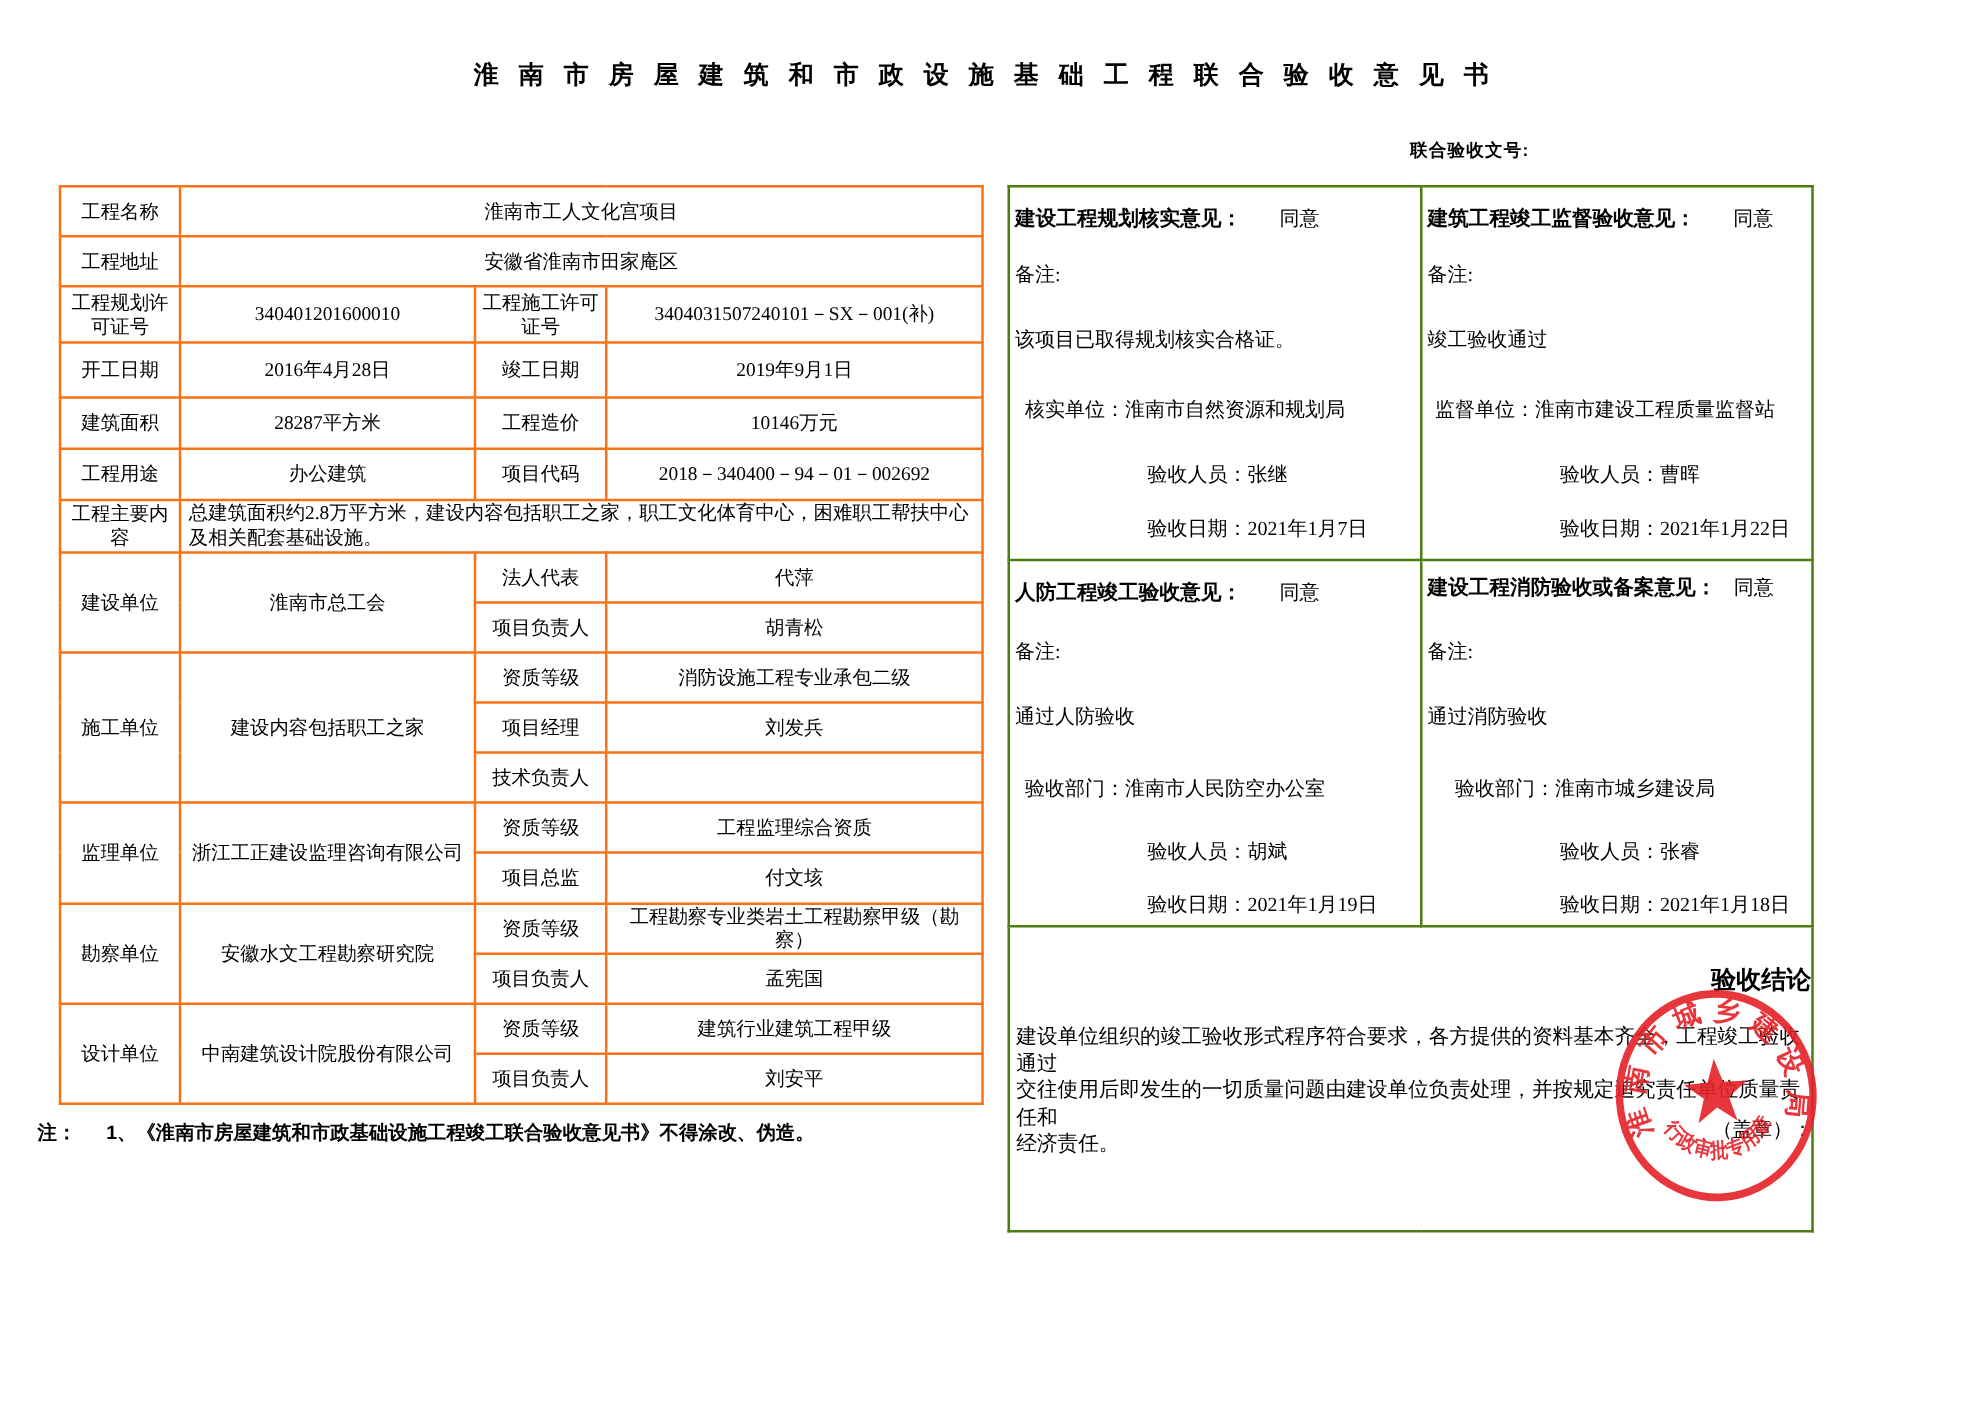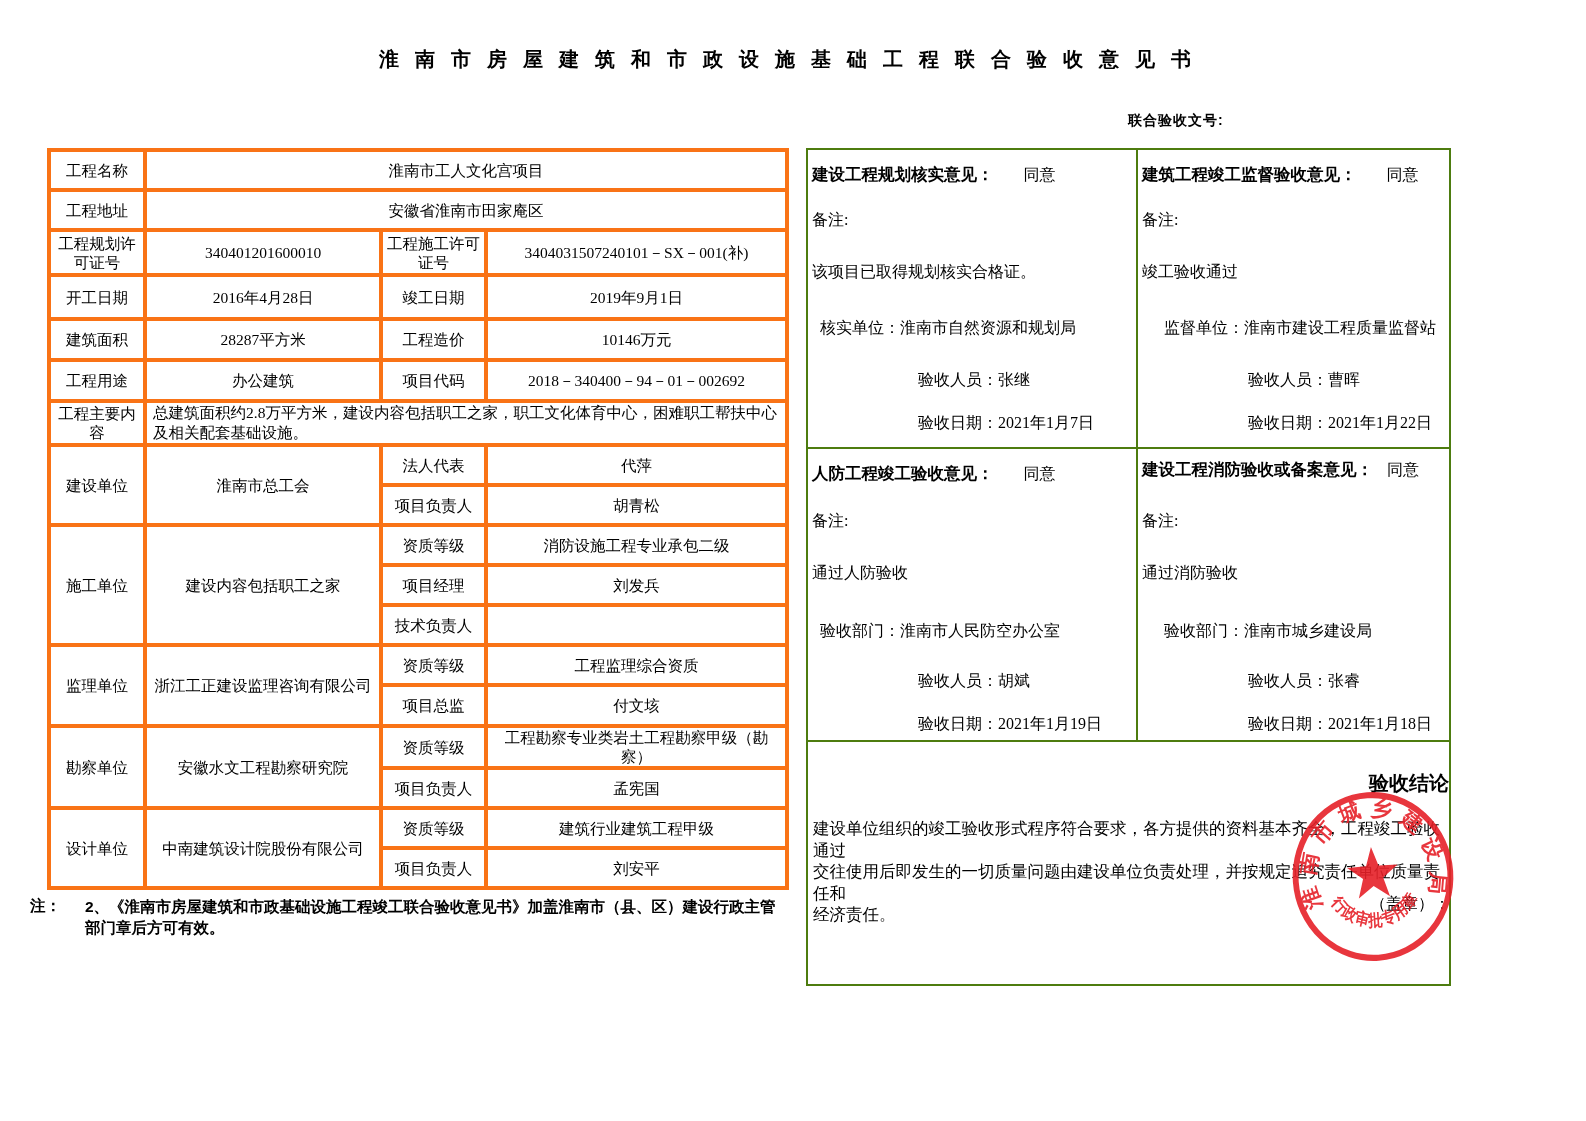--- a/index.html
+++ b/index.html
@@ -7,21 +7,21 @@
        font-family:"Liberation Serif","DejaVu Serif",serif;}
   .hei{font-family:"Liberation Sans","DejaVu Sans",sans-serif;font-weight:bold;}
 
   .doc-title{position:absolute;top:46px;left:0;width:100%;text-align:center;
              font-size:20px;letter-spacing:16px;white-space:nowrap;}
   .doc-no{position:absolute;left:1128px;top:112px;font-size:14px;letter-spacing:1px;}
 
   
   .info-table{position:absolute;left:47px;top:148px;width:738px;
               border-collapse:collapse;table-layout:fixed;}
-  .info-table td{border:4px solid #f97316;text-align:center;font-size:15.5px;
+  .info-table td{border:2px solid #f97316;text-align:center;font-size:15.5px;
                  padding:0 3px;vertical-align:middle;line-height:19px;}
   .left-text{text-align:left !important;padding:0 6px !important;line-height:20px !important;}
   .h40{height:40px}.h41{height:41px}.h42{height:42px}.h44{height:44px}.h45{height:45px}
 
   
   .opinion-table{position:absolute;left:806px;top:148px;width:643px;
                  border-collapse:collapse;table-layout:fixed;}
   .opinion-table td{border:2px solid #4d7c0f;vertical-align:top;padding:0;}
   .r1 td{height:297px}.r2 td{height:291px}.r3 td{height:242px}
   .op-cell{position:relative;}
@@ -173,21 +173,21 @@
       <div class="op-line" style="top:263px;left:110px">
         <span>验收日期：</span><span>2021年1月7日</span>
       </div>
     </td>
     <td class="op-cell">
       <div class="op-line" style="top:14px">
         <span class="op-title">建筑工程竣工监督验收意见：</span><span class="op-result">同意</span>
       </div>
       <div class="op-line" style="top:60px">备注:</div>
       <div class="op-line" style="top:112px">竣工验收通过</div>
-      <div class="op-line" style="top:168px;left:26px">
+      <div class="op-line" style="top:168px;left:10px">
         <span>监督单位：</span><span>淮南市建设工程质量监督站</span>
       </div>
       <div class="op-line" style="top:220px;left:110px">
         <span>验收人员：</span><span>曹晖</span>
       </div>
       <div class="op-line" style="top:263px;left:110px">
         <span>验收日期：</span><span>2021年1月22日</span>
       </div>
     </td>
   </tr>
@@ -251,14 +251,14 @@
       <textPath href="#arcTop" xlink:href="#arcTop" startOffset="0" textLength="290" lengthAdjust="spacing">淮南市城乡建设局</textPath>
     </text>
     <text font-size="20" fill="#e62129">
       <textPath href="#arcBottom" xlink:href="#arcBottom" startOffset="0" textLength="132" lengthAdjust="spacingAndGlyphs">行政审批专用章</textPath>
     </text>
   </svg>
 </div>
 
 <div class="note-label hei">注：</div>
 <div class="note-items hei">
-  <div class="note-item">2、《淮南市房屋建筑和市政基础设施工程竣工联合验收意见书》加盖淮南市（县、区）建设行政主管部门章后方可有效。</div>
+  <div class="note-item">1、《淮南市房屋建筑和市政基础设施工程竣工联合验收意见书》不得涂改、伪造。</div>
 </div>
 
 </body></html>

